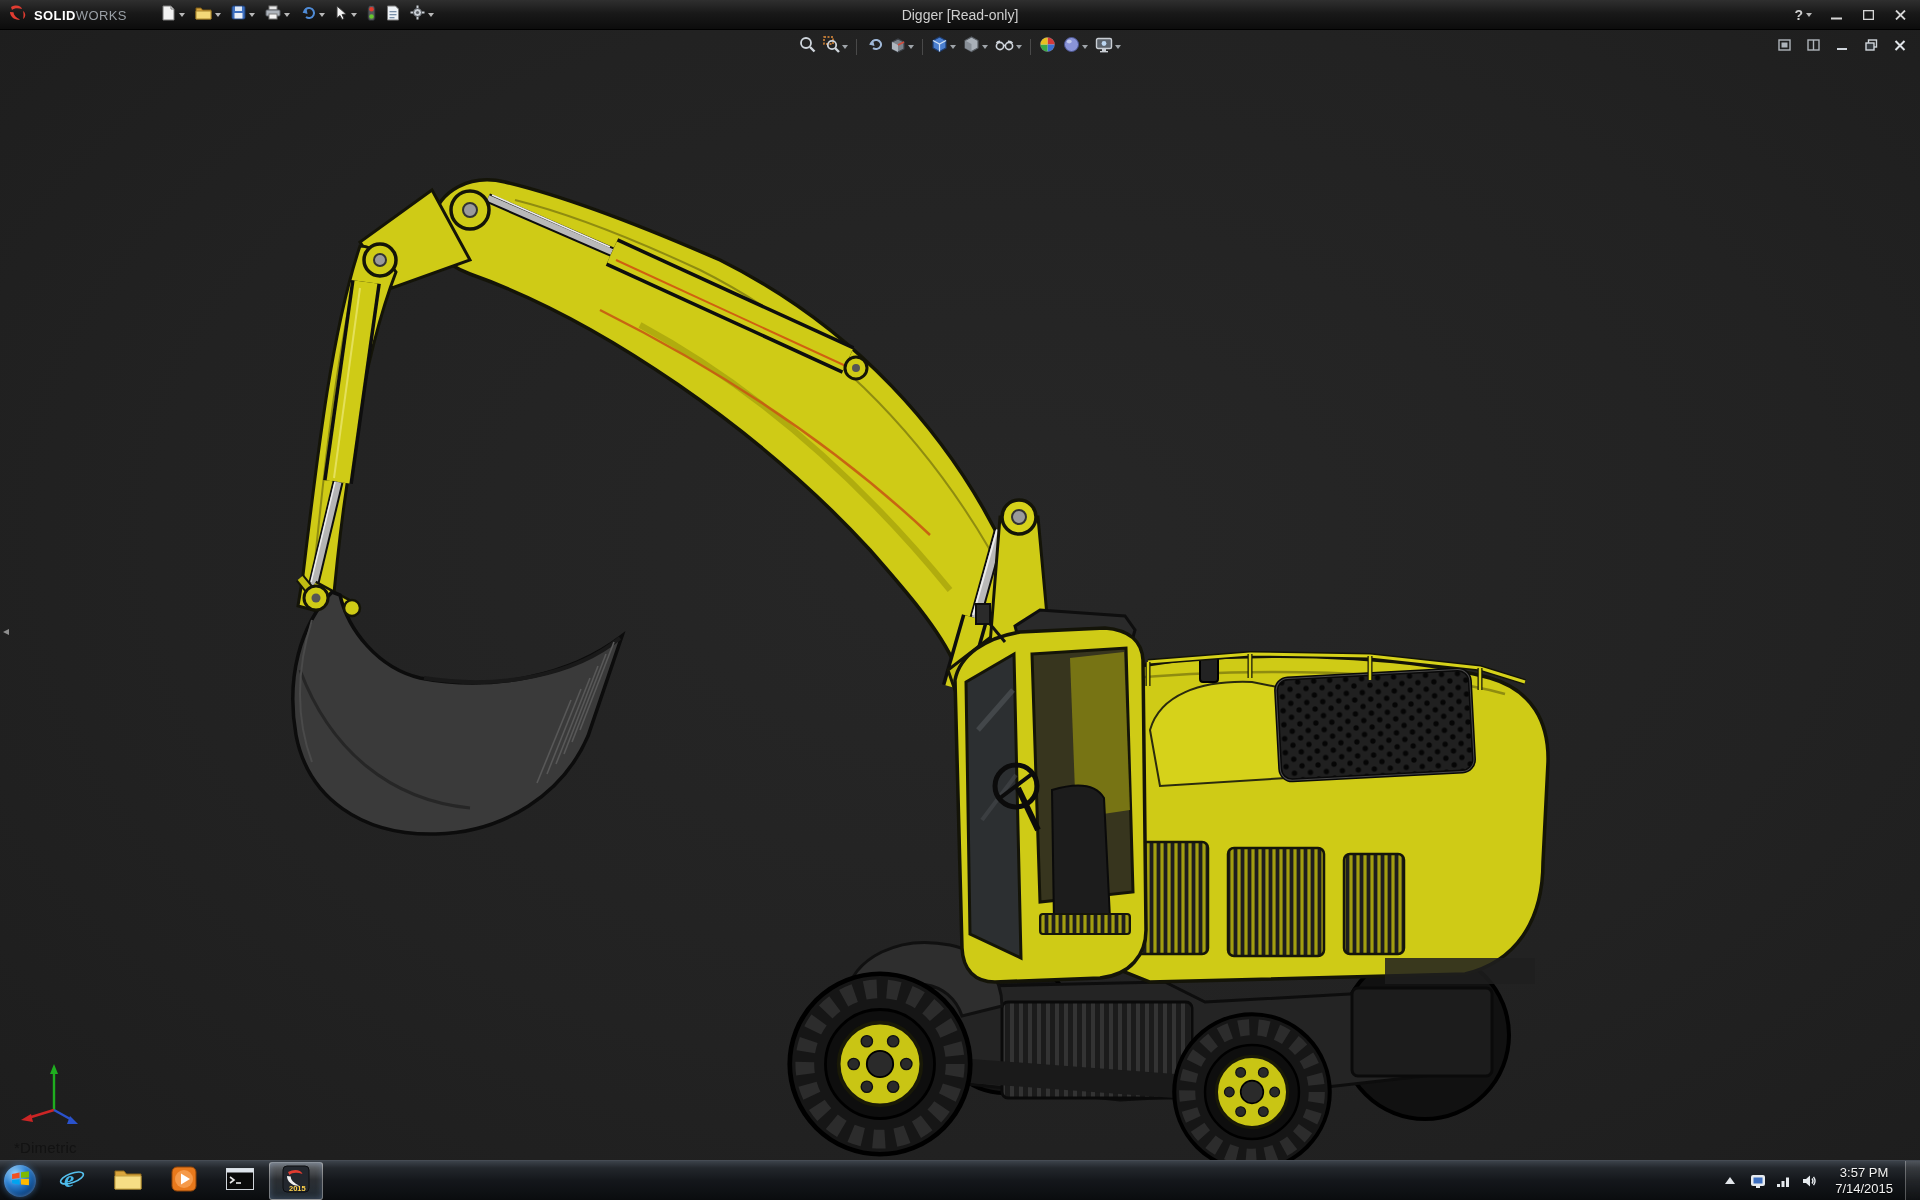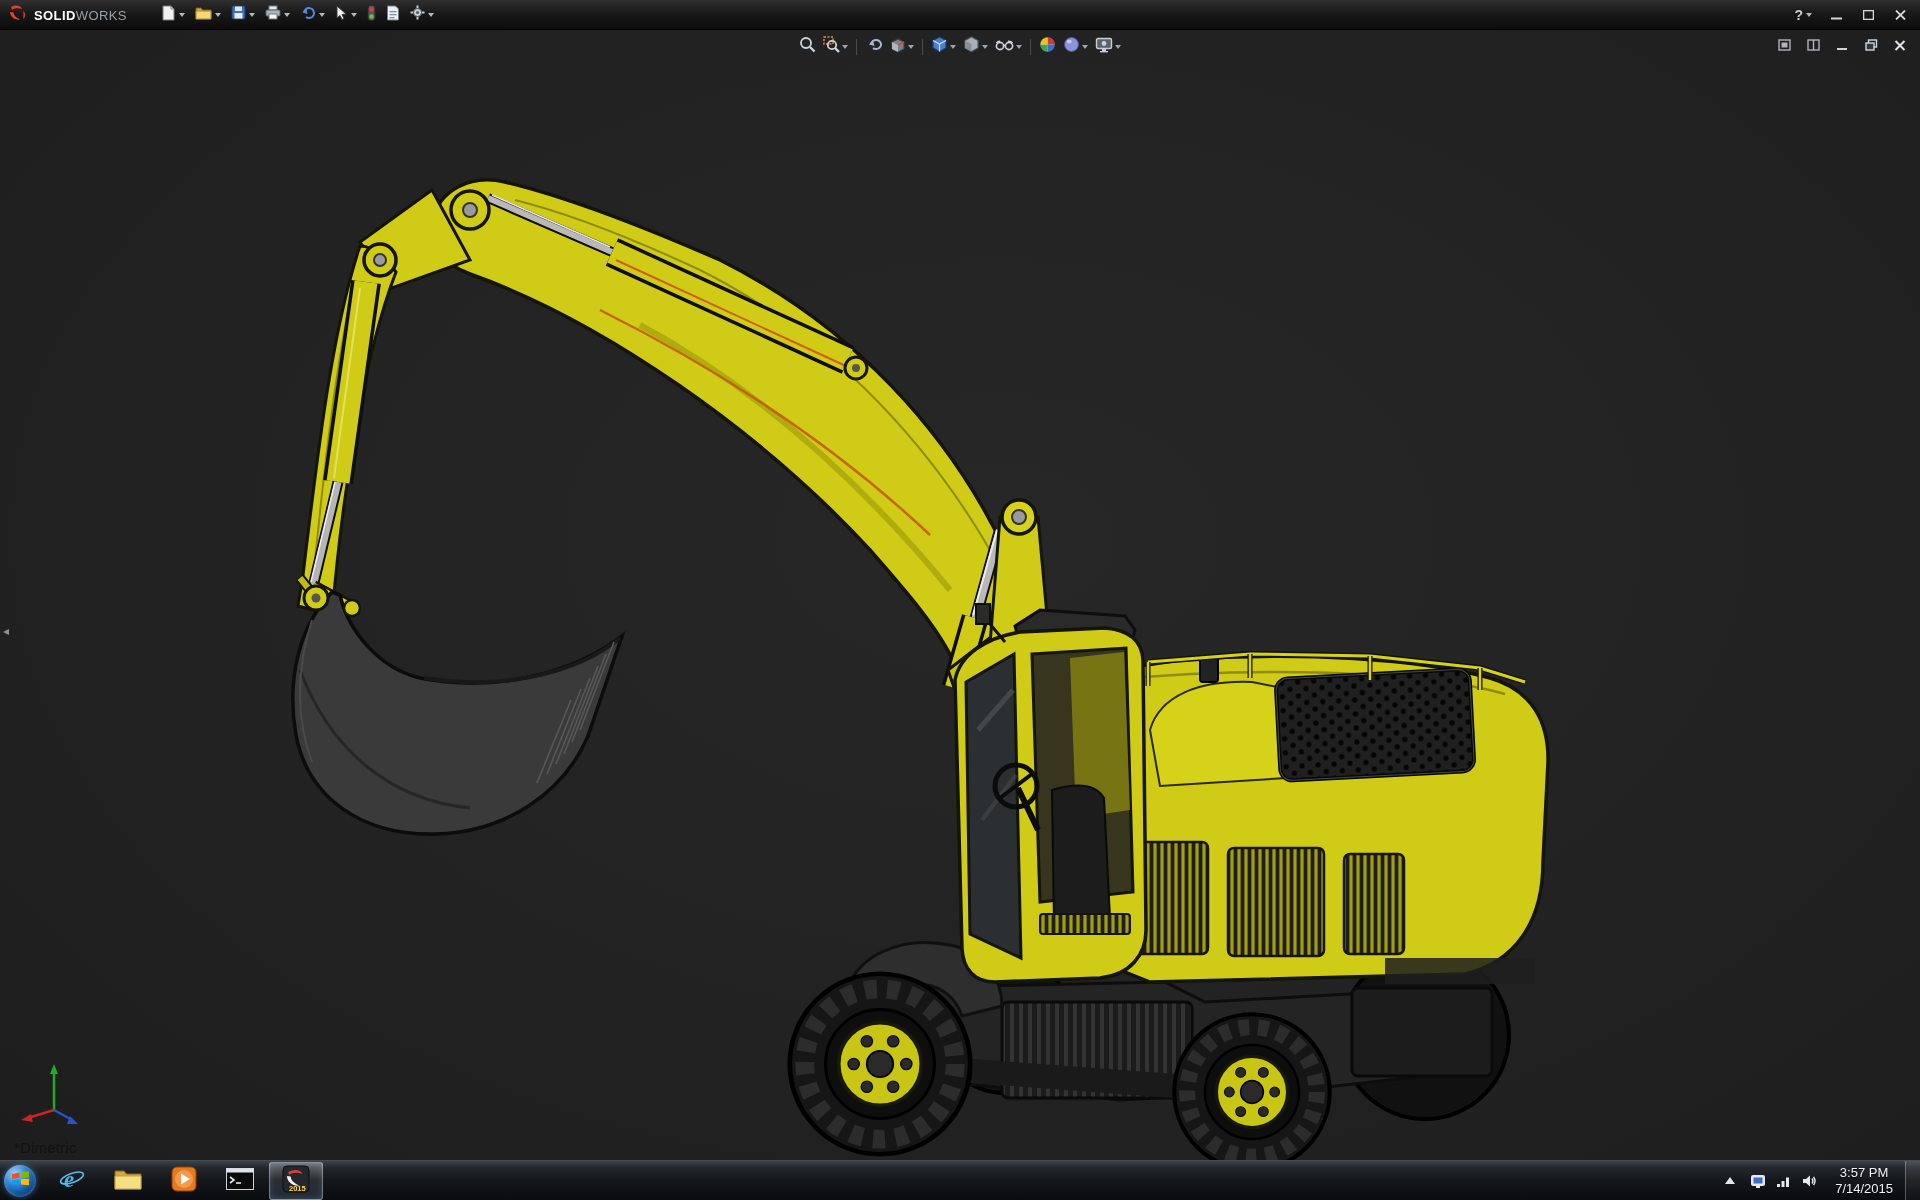--- a/index.html
+++ b/index.html
@@ -218,20 +218,21 @@
               <line x1="7.5" y1="12" x2="7.5" y2="14.5"></line>
               <line x1="0.5" y1="7.5" x2="3" y2="7.5"></line>
               <line x1="12" y1="7.5" x2="14.5" y2="7.5"></line>
             </g>
           </svg>
       </span>
         <span class="caret-down"></span>
     </div>
   </div>
 
+  <div class="win-title">Digger [Read-only]</div>
 
   <div class="tb-right">
     <div class="help-btn">
       <span>?</span>
       <span class="caret-down"></span>
     </div>
     <div class="win-ctl">
       <svg width="11" height="10" viewBox="0 0 11 10">
           <rect x="0" y="7.5" width="11" height="2" fill="#d6d6d6"></rect>
         </svg>

